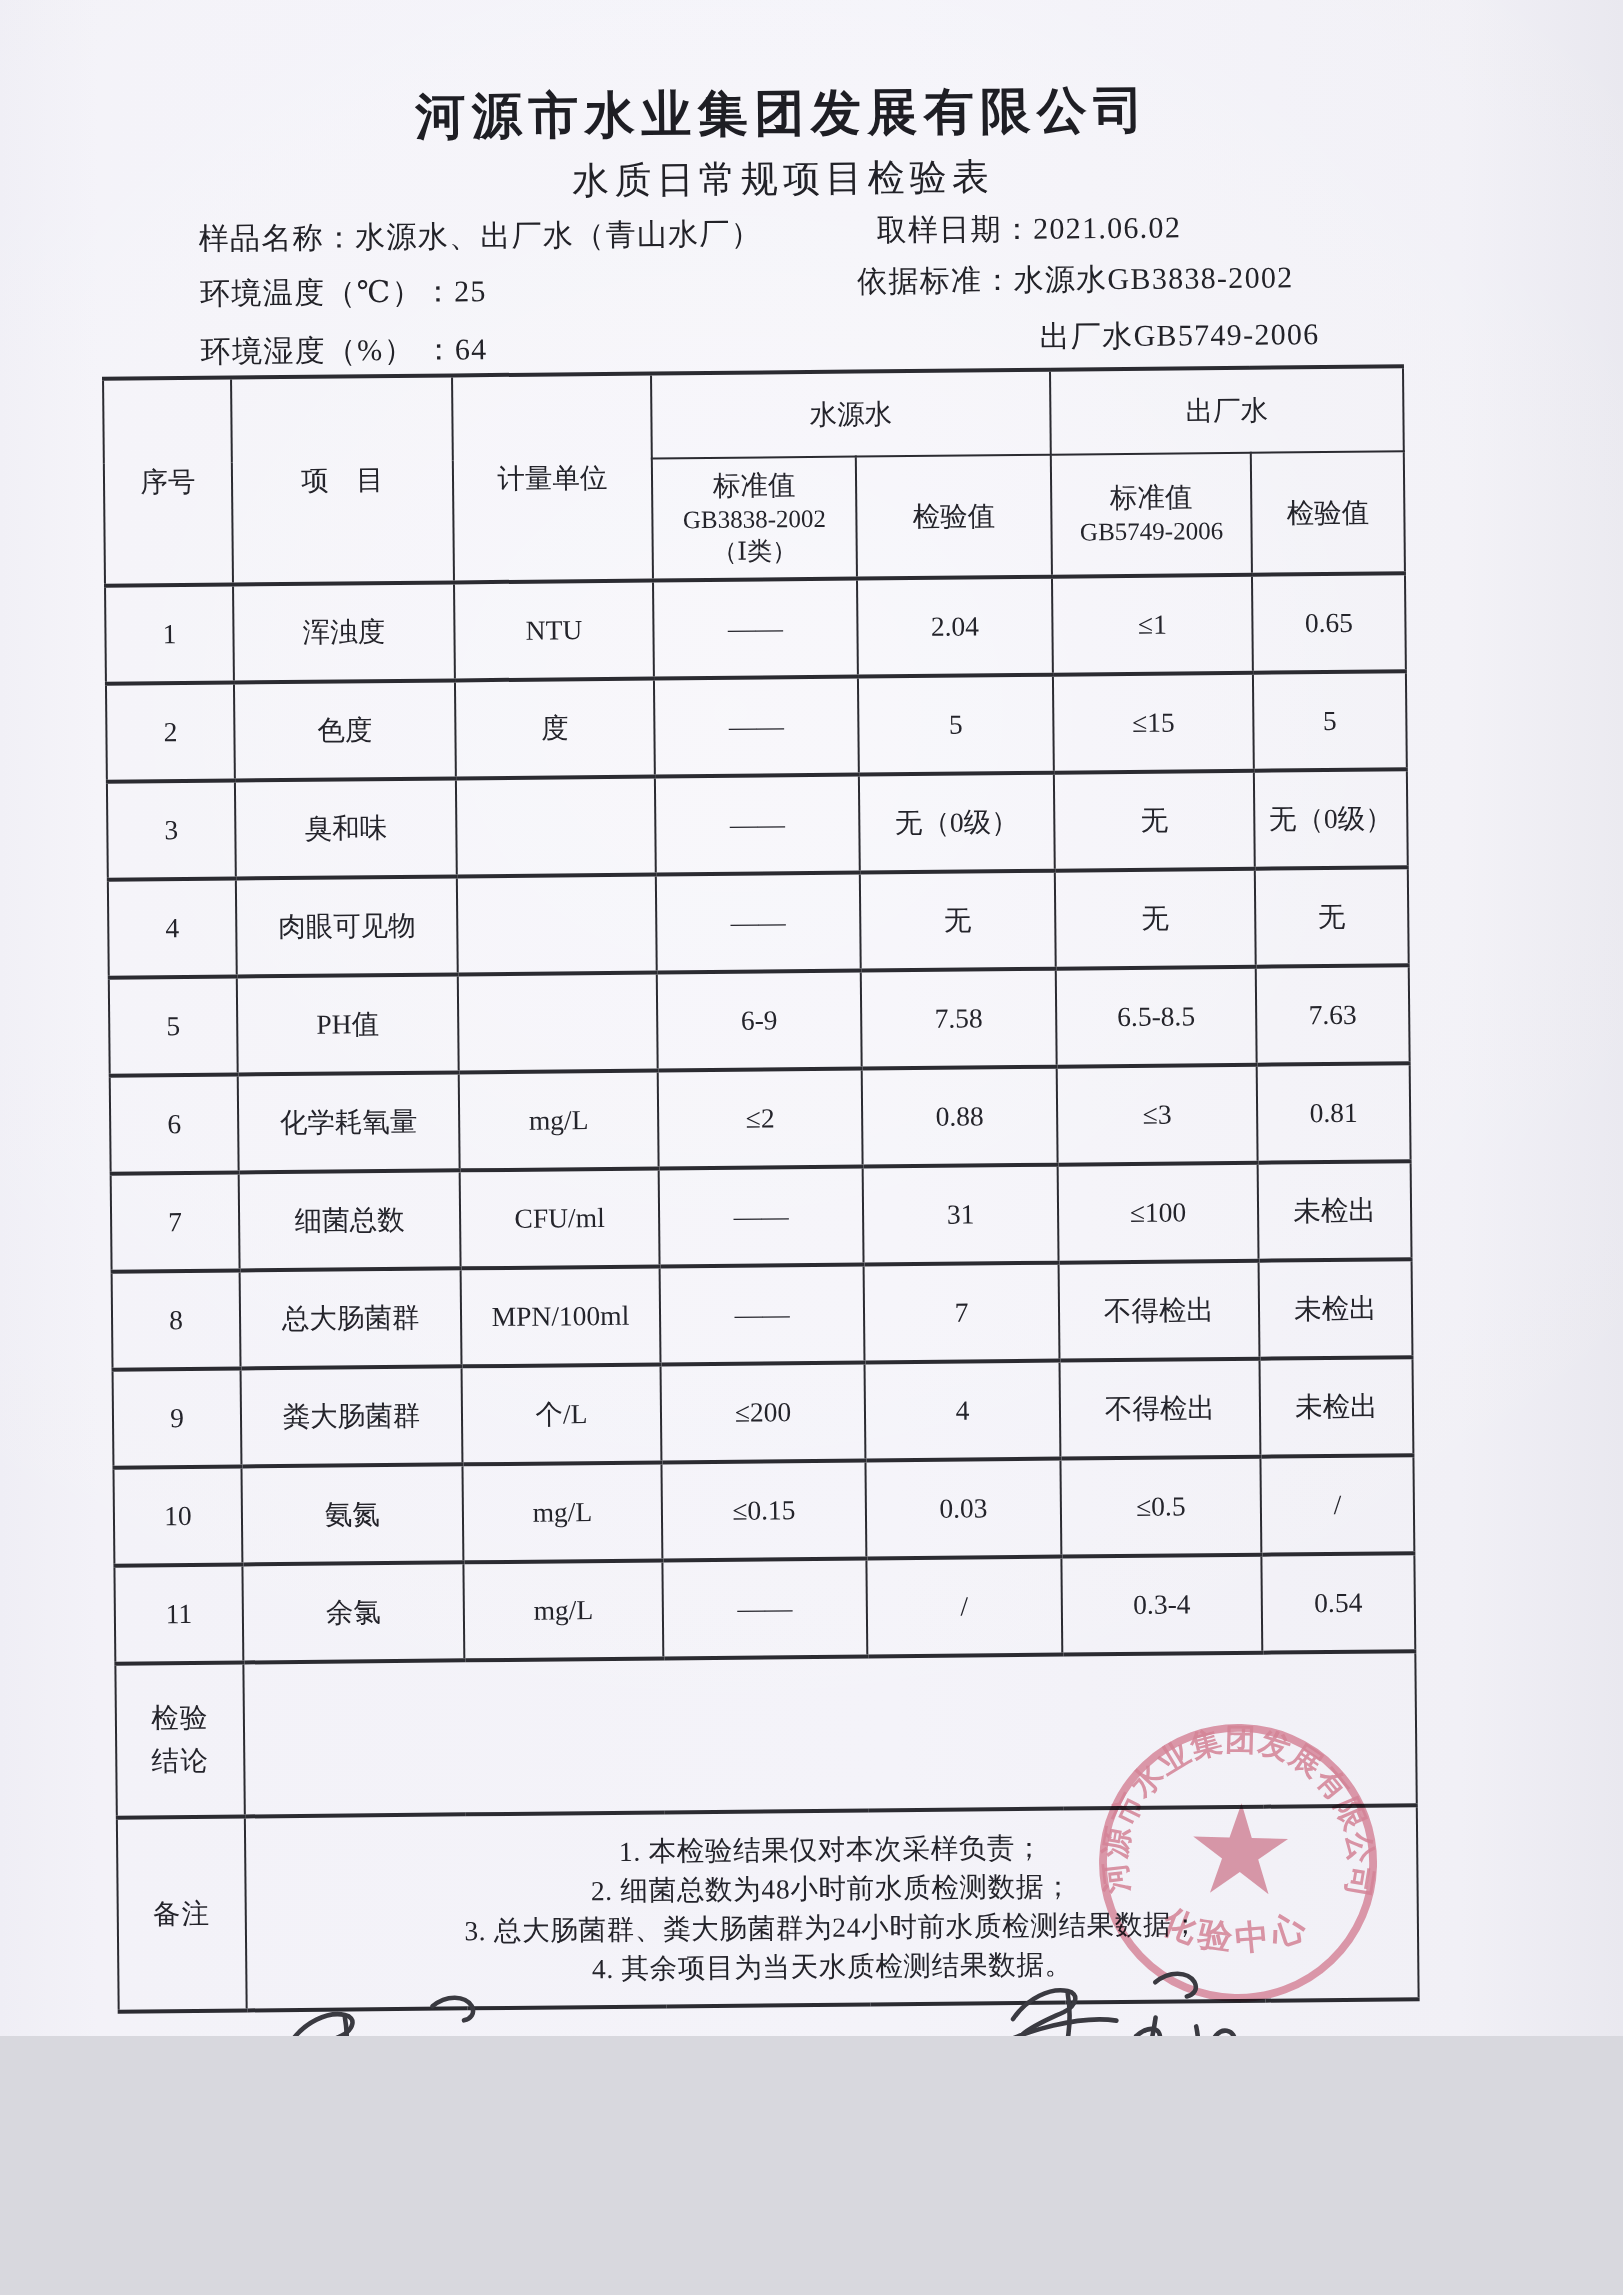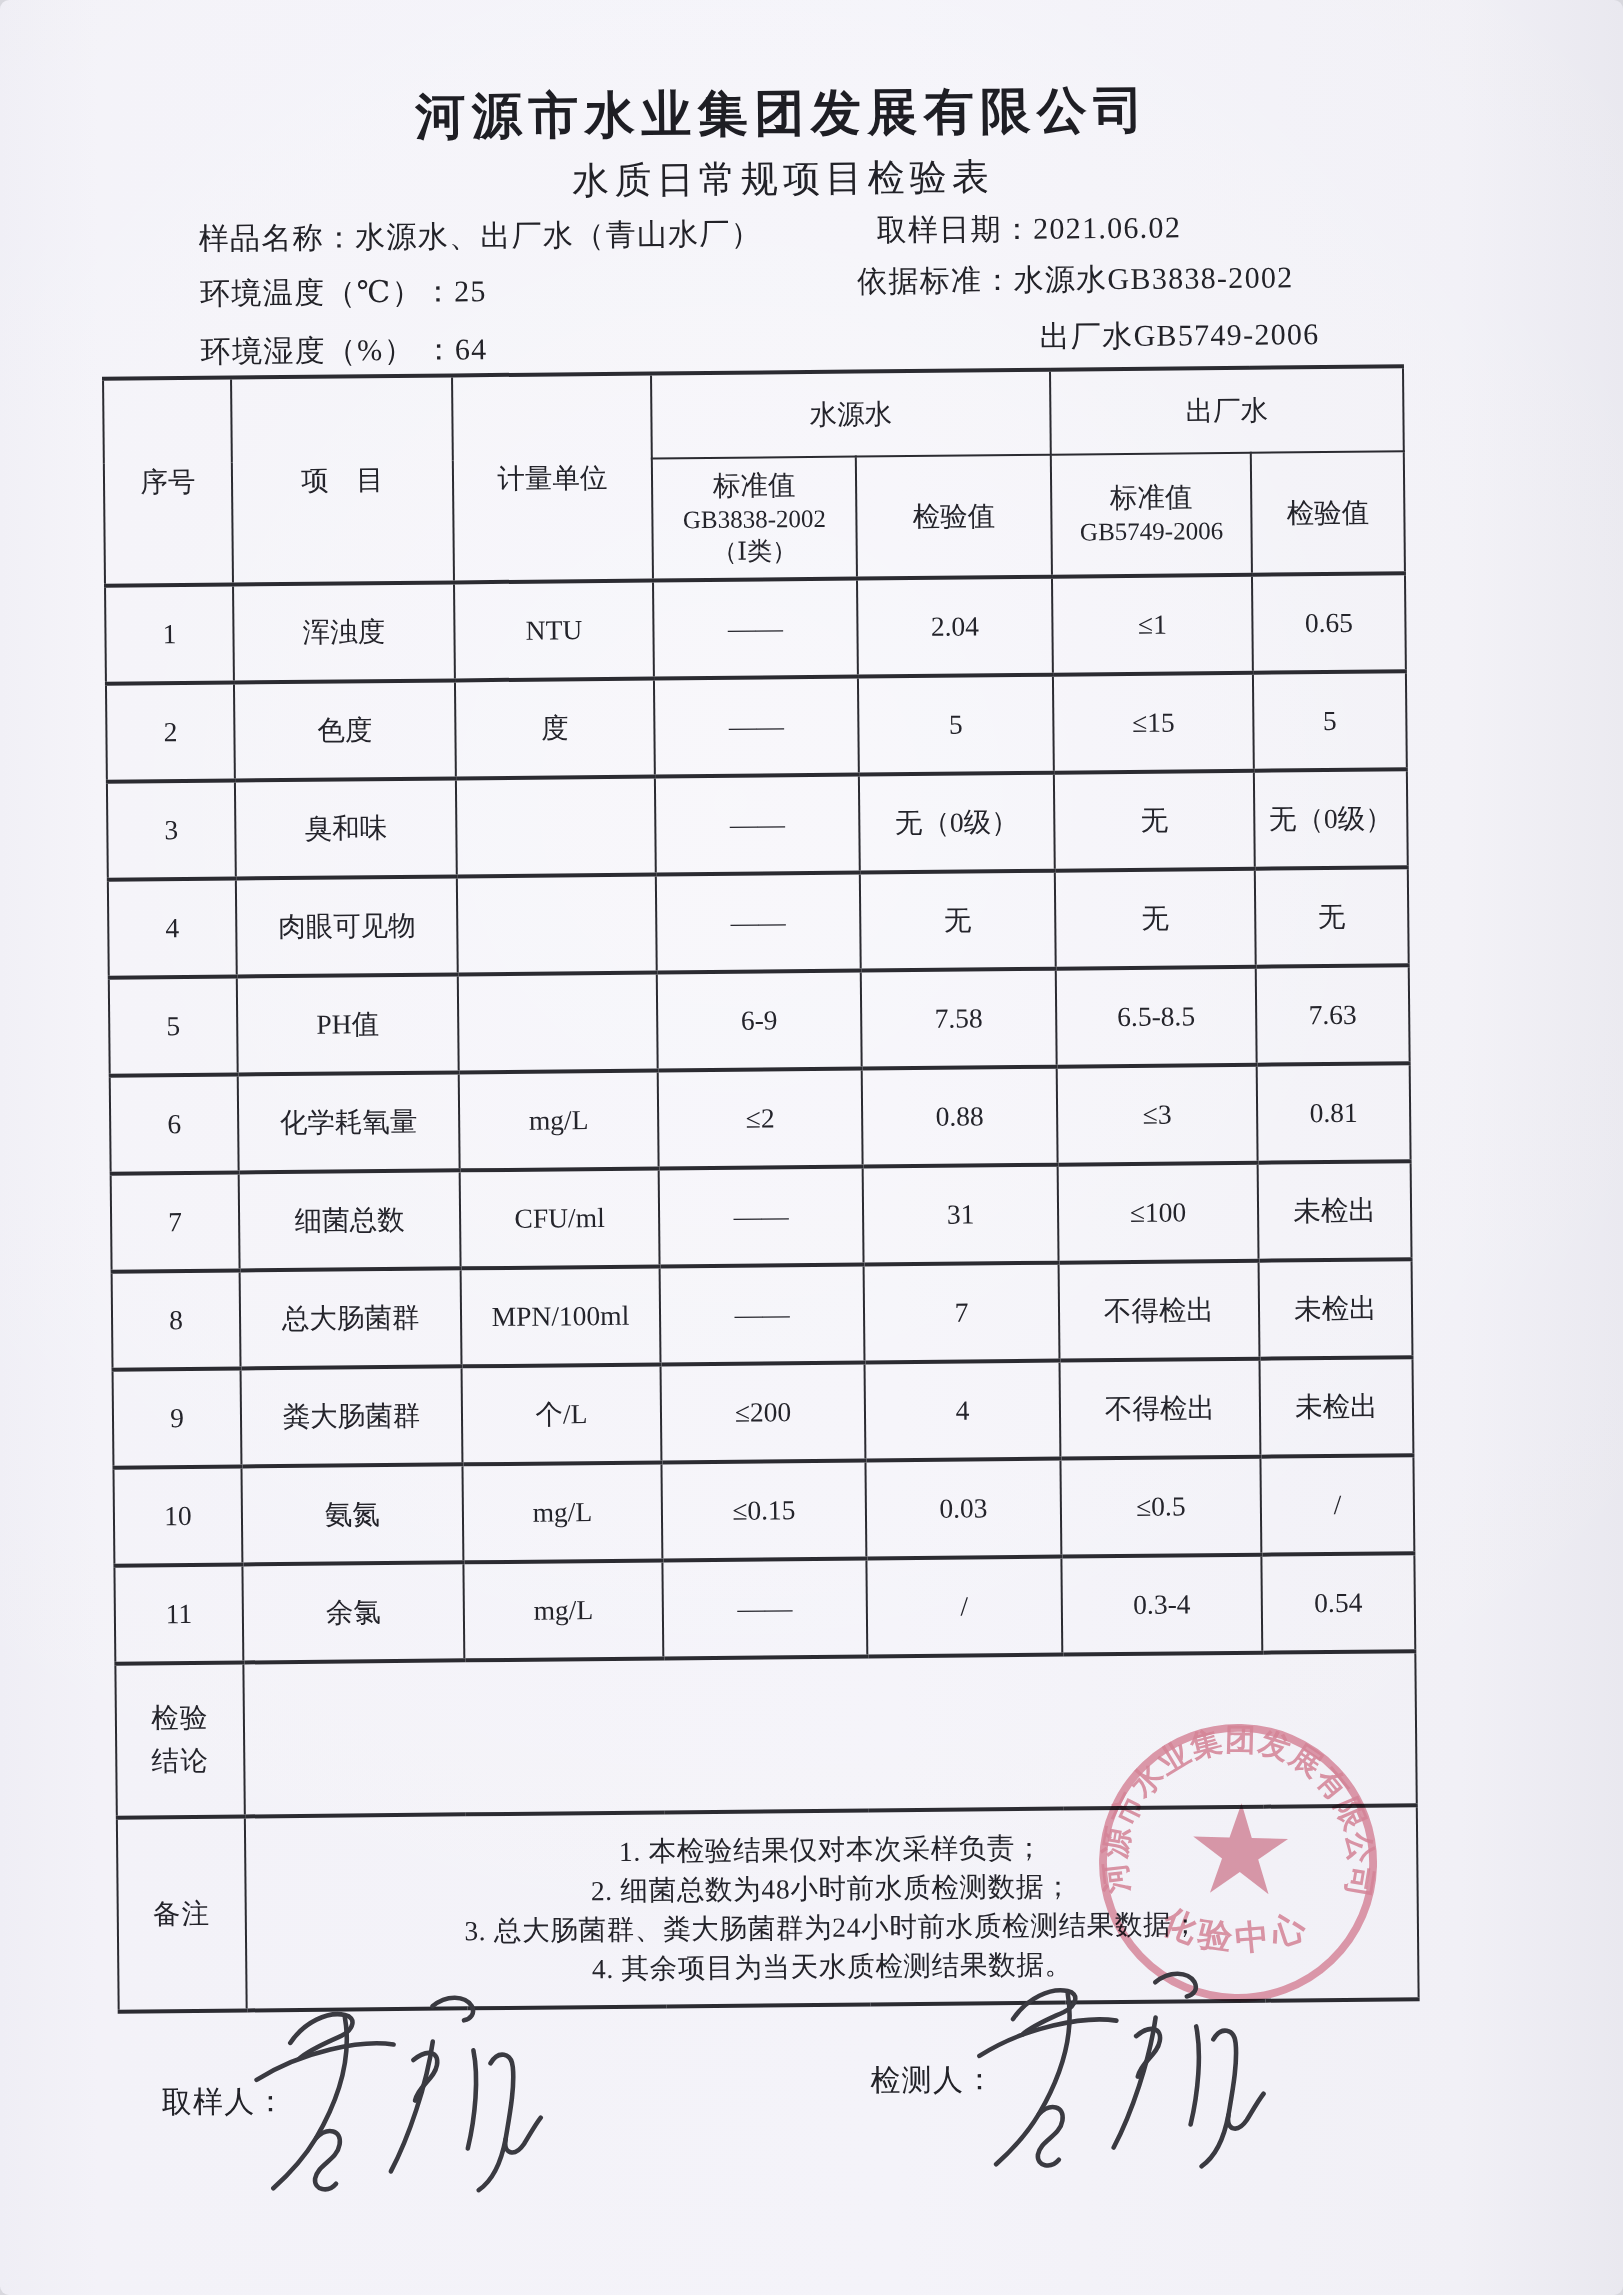--- a/index.html
+++ b/index.html
@@ -1,27 +1,26 @@
 <!DOCTYPE html>
 <html style="font-size:10.5px"><head>
 <meta charset="utf-8">
 <style>
   html,body{margin:0;padding:0;background:#d8d8de;}
   .page{
     position:relative;
-    width:1623px;height:2295px;
+    width:1623px;height:2036px;
     margin:0 auto;
     overflow:hidden;
     font-family:"Liberation Serif","DejaVu Serif",serif;
     color:#26262c;
     background:
       radial-gradient(120% 90% at 45% 35%, rgba(255,255,255,.38), rgba(255,255,255,0) 60%),
       linear-gradient(90deg,#efeef5 0%,#f3f2f8 6%,#f4f3f9 55%,#f1f0f6 90%,#e9e8ef 100%),
       #f2f1f7;
-    border-radius: 9px;
   }
   .doc{
     position:absolute;left:0;top:0;width:1623px;height:2295px;
     transform:rotate(-0.55deg);
     transform-origin:50% 48%;
   }
   .company-title{
     position:absolute;top:80px;left:0;width:1584px;
     text-align:center;font-size:50px;font-weight:700;letter-spacing:6.5px;
     color:#1e1e24;

